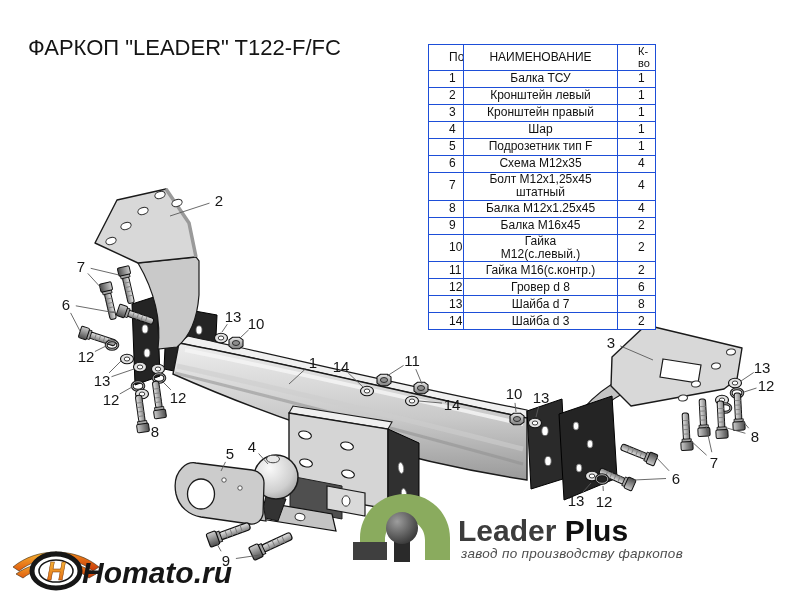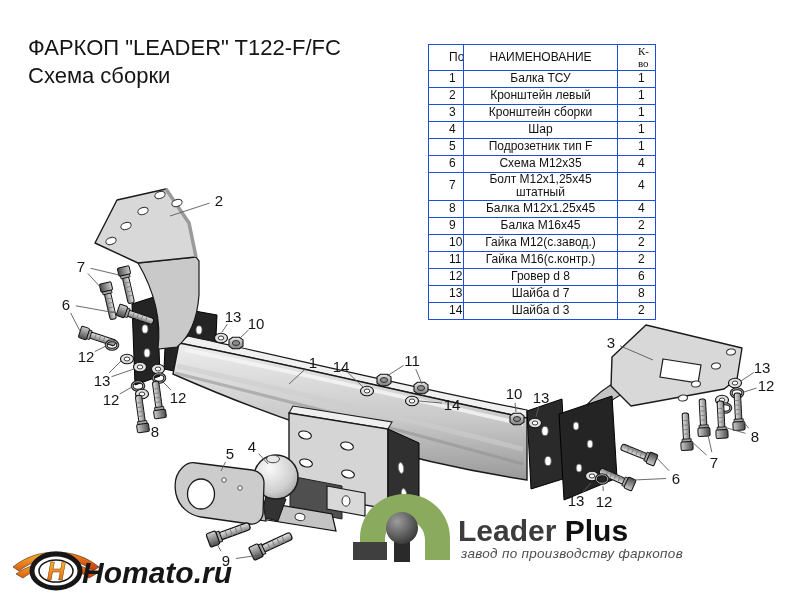--- a/index.html
+++ b/index.html
@@ -5,29 +5,29 @@
   html,body{margin:0;padding:0;background:#777;}
   .page{position:relative;width:800px;height:600px;background:#ffffff;overflow:hidden;
         font-family:"Liberation Sans",sans-serif;margin:0 auto;}
   .title{position:absolute;left:28px;top:34px;font-size:22px;line-height:1.28;color:#141414;
          white-space:pre-line;}
   .diagram-svg{position:absolute;left:0;top:0;width:800px;height:600px;}
   .parts-table{position:absolute;left:428px;top:44px;width:227px;border-collapse:collapse;
                font-size:12px;color:#111;background:#fff;table-layout:fixed;}
   .parts-table th,.parts-table td{border:1px solid #1d4ed8;text-align:center;padding:0 20px;
                height:16px;line-height:1.12;font-weight:normal;overflow:hidden;}
-  .qty-serif{font-family:Liberation Serif, serif;font-size:11px;}
+  .qty-serif{font-family:Liberation Sans, sans-serif;font-size:11px;}
   .callout-text{font-family:"Liberation Sans",sans-serif;}
 </style>
 </head>
 <body>
 
 <div class="page">
 
-  <div class="title"><span>ФАРКОП "LEADER" T122-F/FC</span><br><span>Схема сборки</span></div>
+  <div class="title"><span>ФАРКОП "LEADER" T122-F/FC</span><br></div>
 
   <svg class="diagram-svg" viewBox="0 0 800 600">
     <defs>
       <linearGradient id="beamGrad" x1="0" y1="0" x2="0" y2="1">
         <stop offset="0" stop-color="#ededed"></stop>
           <stop offset="0.55" stop-color="#c9c9c9"></stop>
         <stop offset="1" stop-color="#9a9a9a"></stop>
       </linearGradient>
       <linearGradient id="mgrad" x1="0" y1="0" x2="0" y2="1">
         <stop offset="0" stop-color="#e9e9e9"></stop>
@@ -316,21 +316,21 @@
           <td>Балка ТСУ</td>
           <td>1</td>
         </tr>
         <tr>
           <td>2</td>
           <td>Кронштейн левый</td>
           <td>1</td>
         </tr>
         <tr>
           <td>3</td>
-          <td>Кронштейн сборки</td>
+          <td>Кронштейн правый</td>
           <td>1</td>
         </tr>
         <tr>
           <td>4</td>
           <td>Шар</td>
           <td>1</td>
         </tr>
         <tr>
           <td>5</td>
           <td>Подрозетник тип F</td>
@@ -351,21 +351,21 @@
           <td>Балка М12х1.25х45</td>
           <td>4</td>
         </tr>
         <tr>
           <td>9</td>
           <td>Балка М16х45</td>
           <td>2</td>
         </tr>
         <tr>
           <td>10</td>
-          <td>Гайка М12(с.завод.)</td>
+          <td>Гайка М12(с.левый.)</td>
           <td>2</td>
         </tr>
         <tr>
           <td>11</td>
           <td>Гайка М16(с.контр.)</td>
           <td>2</td>
         </tr>
         <tr>
           <td>12</td>
           <td>Гровер d 8</td>

